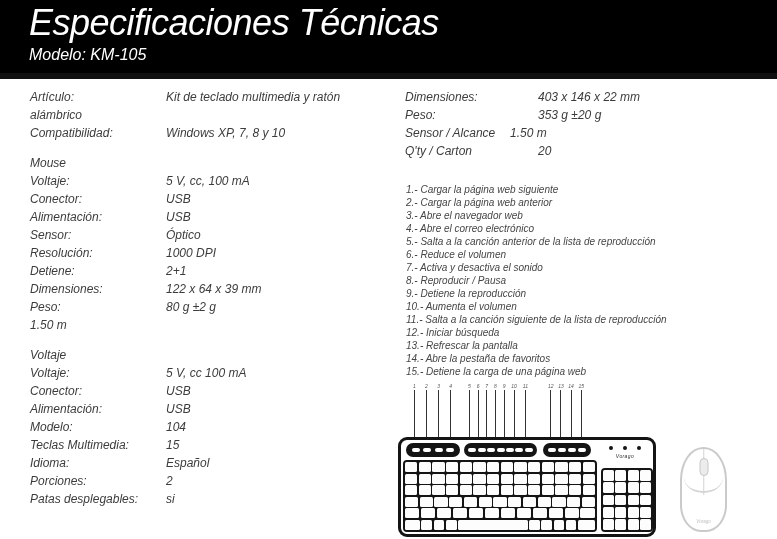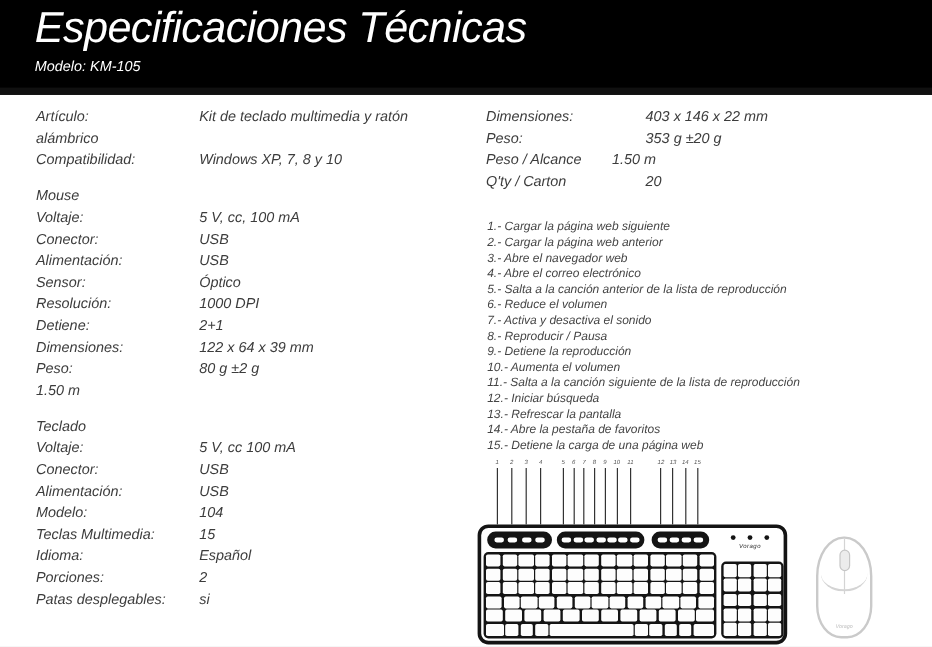--- a/index.html
+++ b/index.html
@@ -10,21 +10,21 @@
     margin:0 auto;
     font-style:italic;
   }
   
   .header {
     position:absolute; left:0; top:0; width:777px; height:79px;
     background:#000; color:#fff; padding-left:29px;
     border-bottom:6px solid #101010;
   }
   .title { font-size:36px; font-weight:400; letter-spacing:-0.5px; line-height:40px; margin-top:3px; }
-  .subtitle { font-size:12px; font-weight:400; line-height:22px; margin-top:1px; }
+  .subtitle { font-size:16px; font-weight:400; line-height:22px; margin-top:1px; }
 
   
   .left-specs { position:absolute; left:30px; top:88px; width:360px; font-size:12px; line-height:18px; }
   .right-specs { position:absolute; left:405px; top:88px; width:365px; font-size:12px; line-height:18px; }
   .spec-row { display:flex; }
   .left-specs .spec-label { width:136px; flex-shrink:0; }
   .right-specs .spec-label { width:133px; flex-shrink:0; }
   .spec-value { flex:1; }
   .right-specs .spec-row:nth-of-type(3) .spec-value { margin-left:-28px; }
   .group-heading { margin-top:12px; }
@@ -161,21 +161,21 @@
 
         <div class="spec-row">
           <span class="spec-label">Peso:</span>
           <span class="spec-value">80 g ±2 g</span>
         </div>
 
         <div class="spec-row">
           <span class="spec-value">1.50 m</span>
         </div>
       </div>
-    <div class="group-heading">Teclado</div>
+    <div class="group-heading">Voltaje</div>
     <div>
 
         <div class="spec-row">
           <span class="spec-label">Voltaje:</span>
           <span class="spec-value">5 V, cc 100 mA</span>
         </div>
 
         <div class="spec-row">
           <span class="spec-label">Conector:</span>
           <span class="spec-value">USB</span>
@@ -219,21 +219,21 @@
         <span class="spec-label">Dimensiones:</span>
         <span class="spec-value">403 x 146 x 22 mm</span>
       </div>
 
       <div class="spec-row">
         <span class="spec-label">Peso:</span>
         <span class="spec-value">353 g ±20 g</span>
       </div>
 
       <div class="spec-row">
-        <span class="spec-label">Peso / Alcance</span>
+        <span class="spec-label">Sensor / Alcance</span>
         <span class="spec-value">1.50 m</span>
       </div>
 
       <div class="spec-row">
         <span class="spec-label">Q'ty / Carton</span>
         <span class="spec-value">20</span>
       </div>
     </section>
 
   <ol class="functions">

